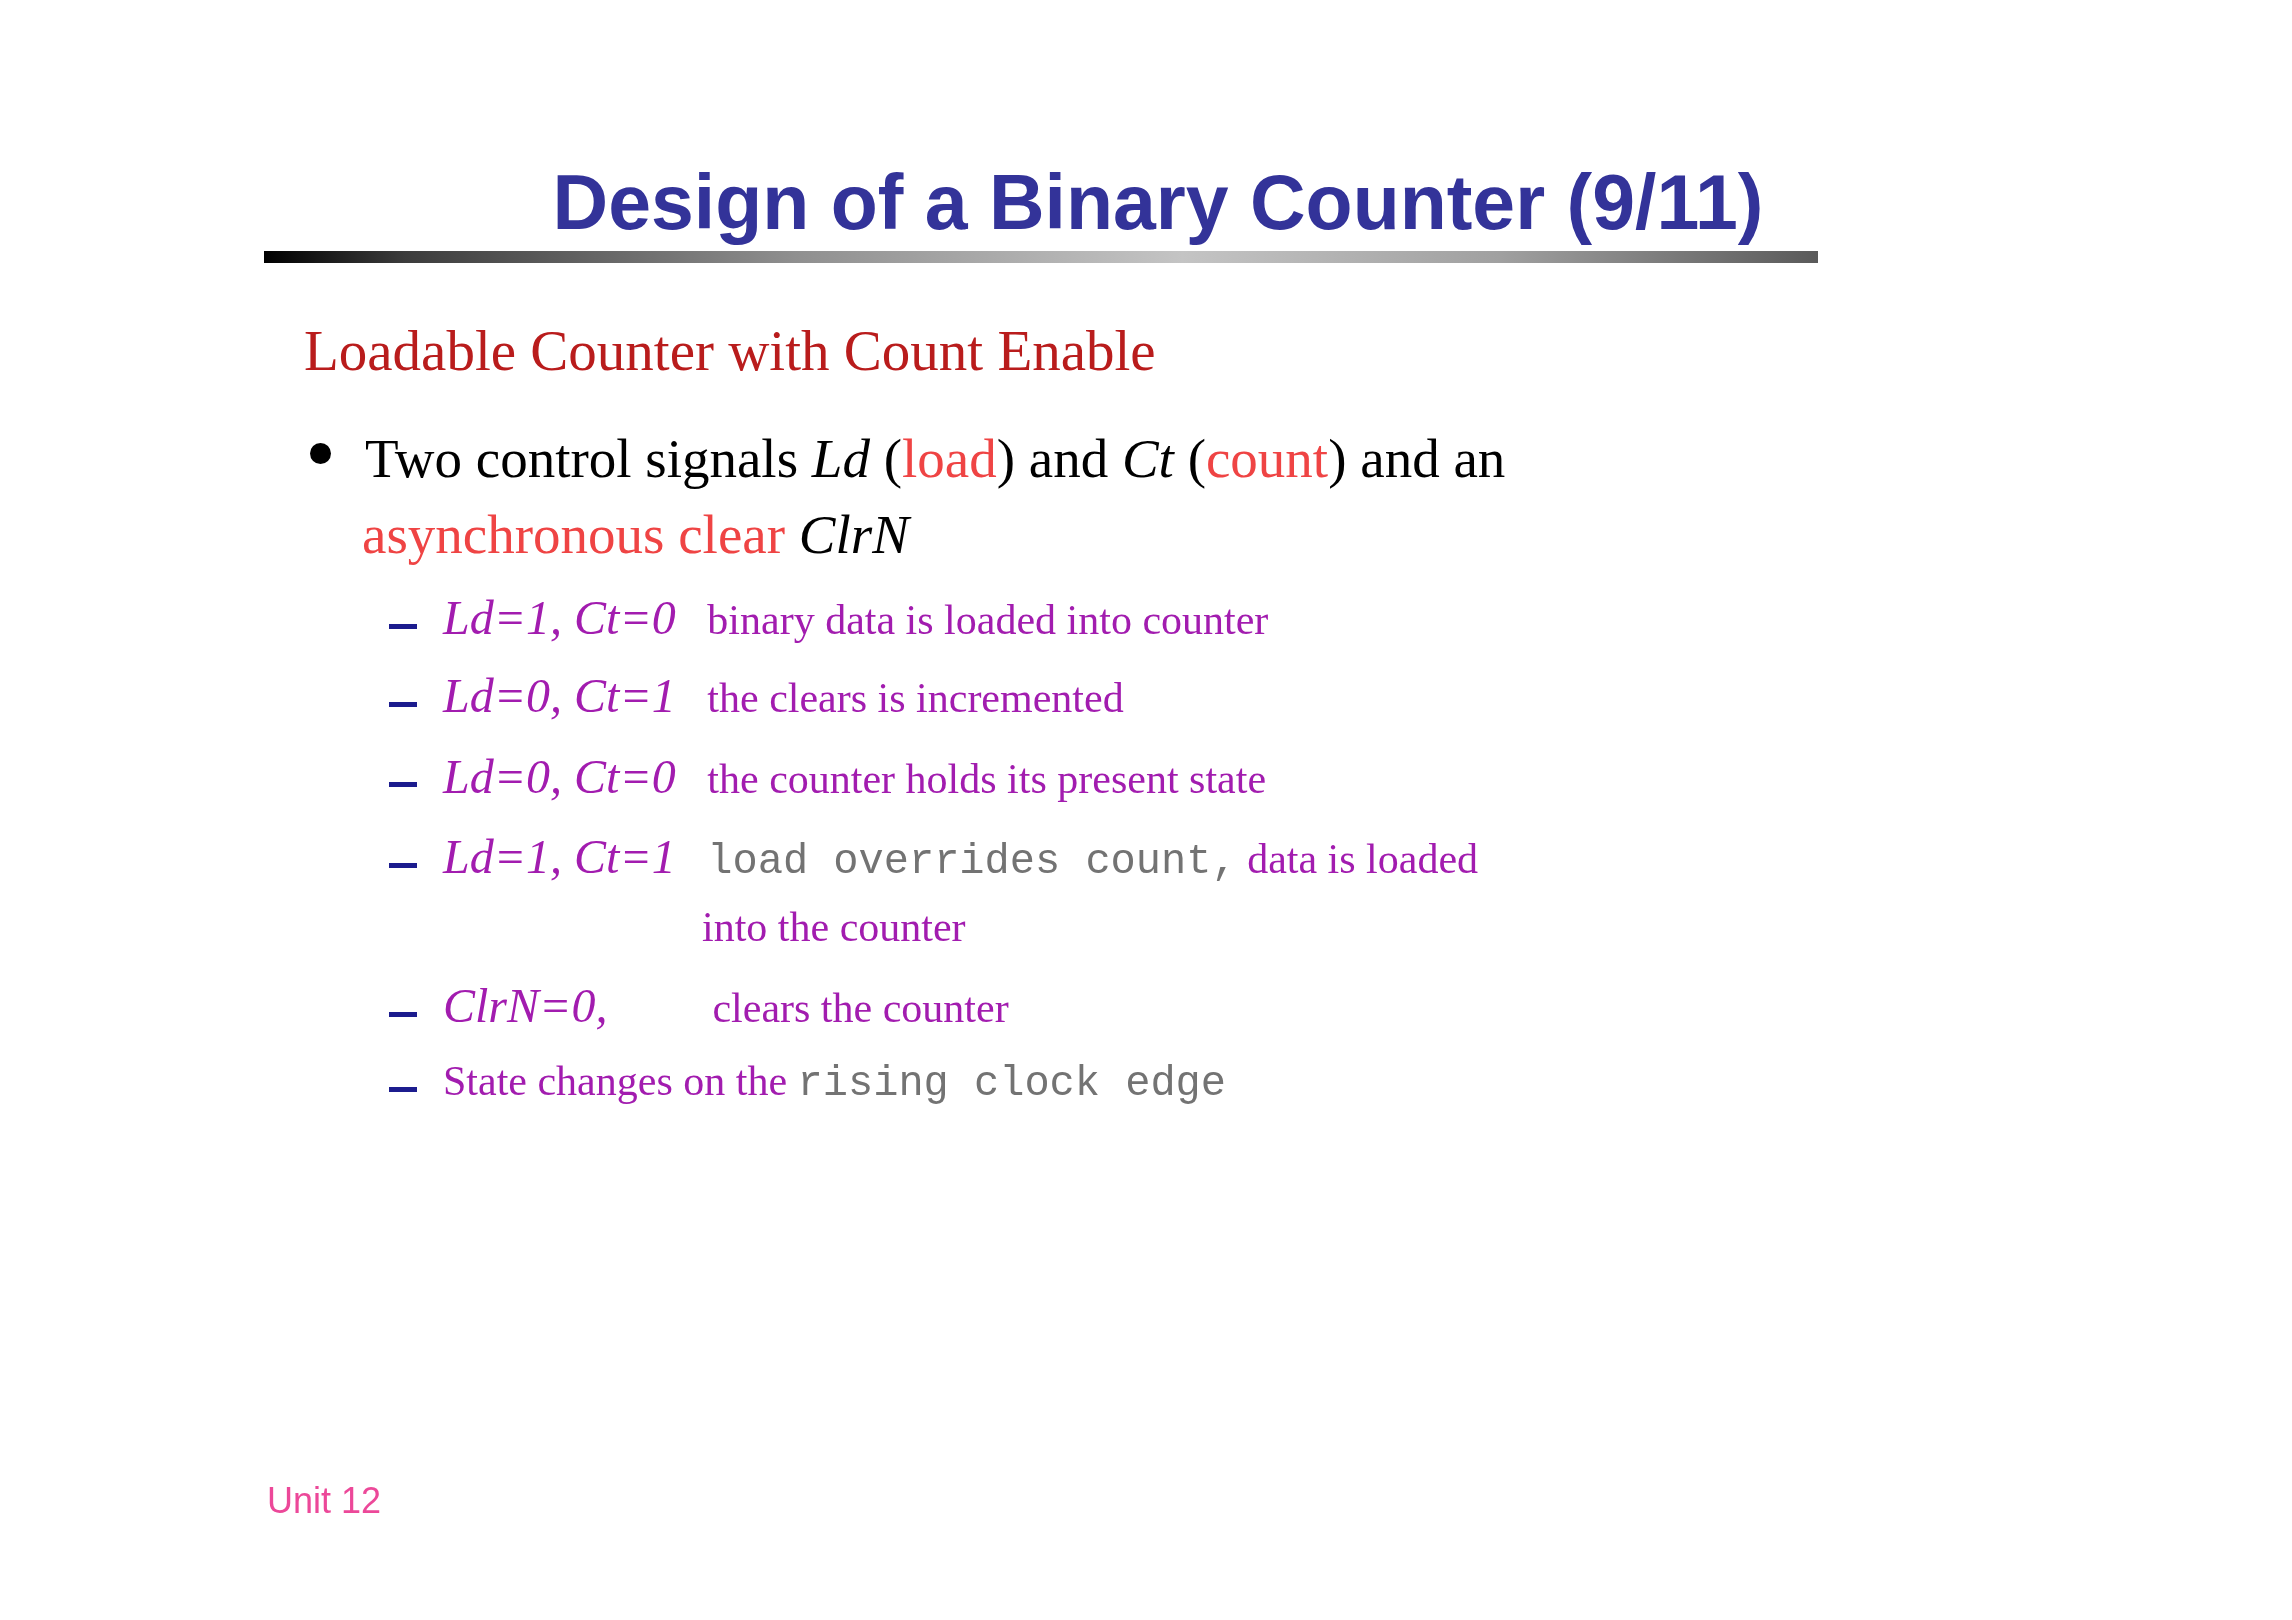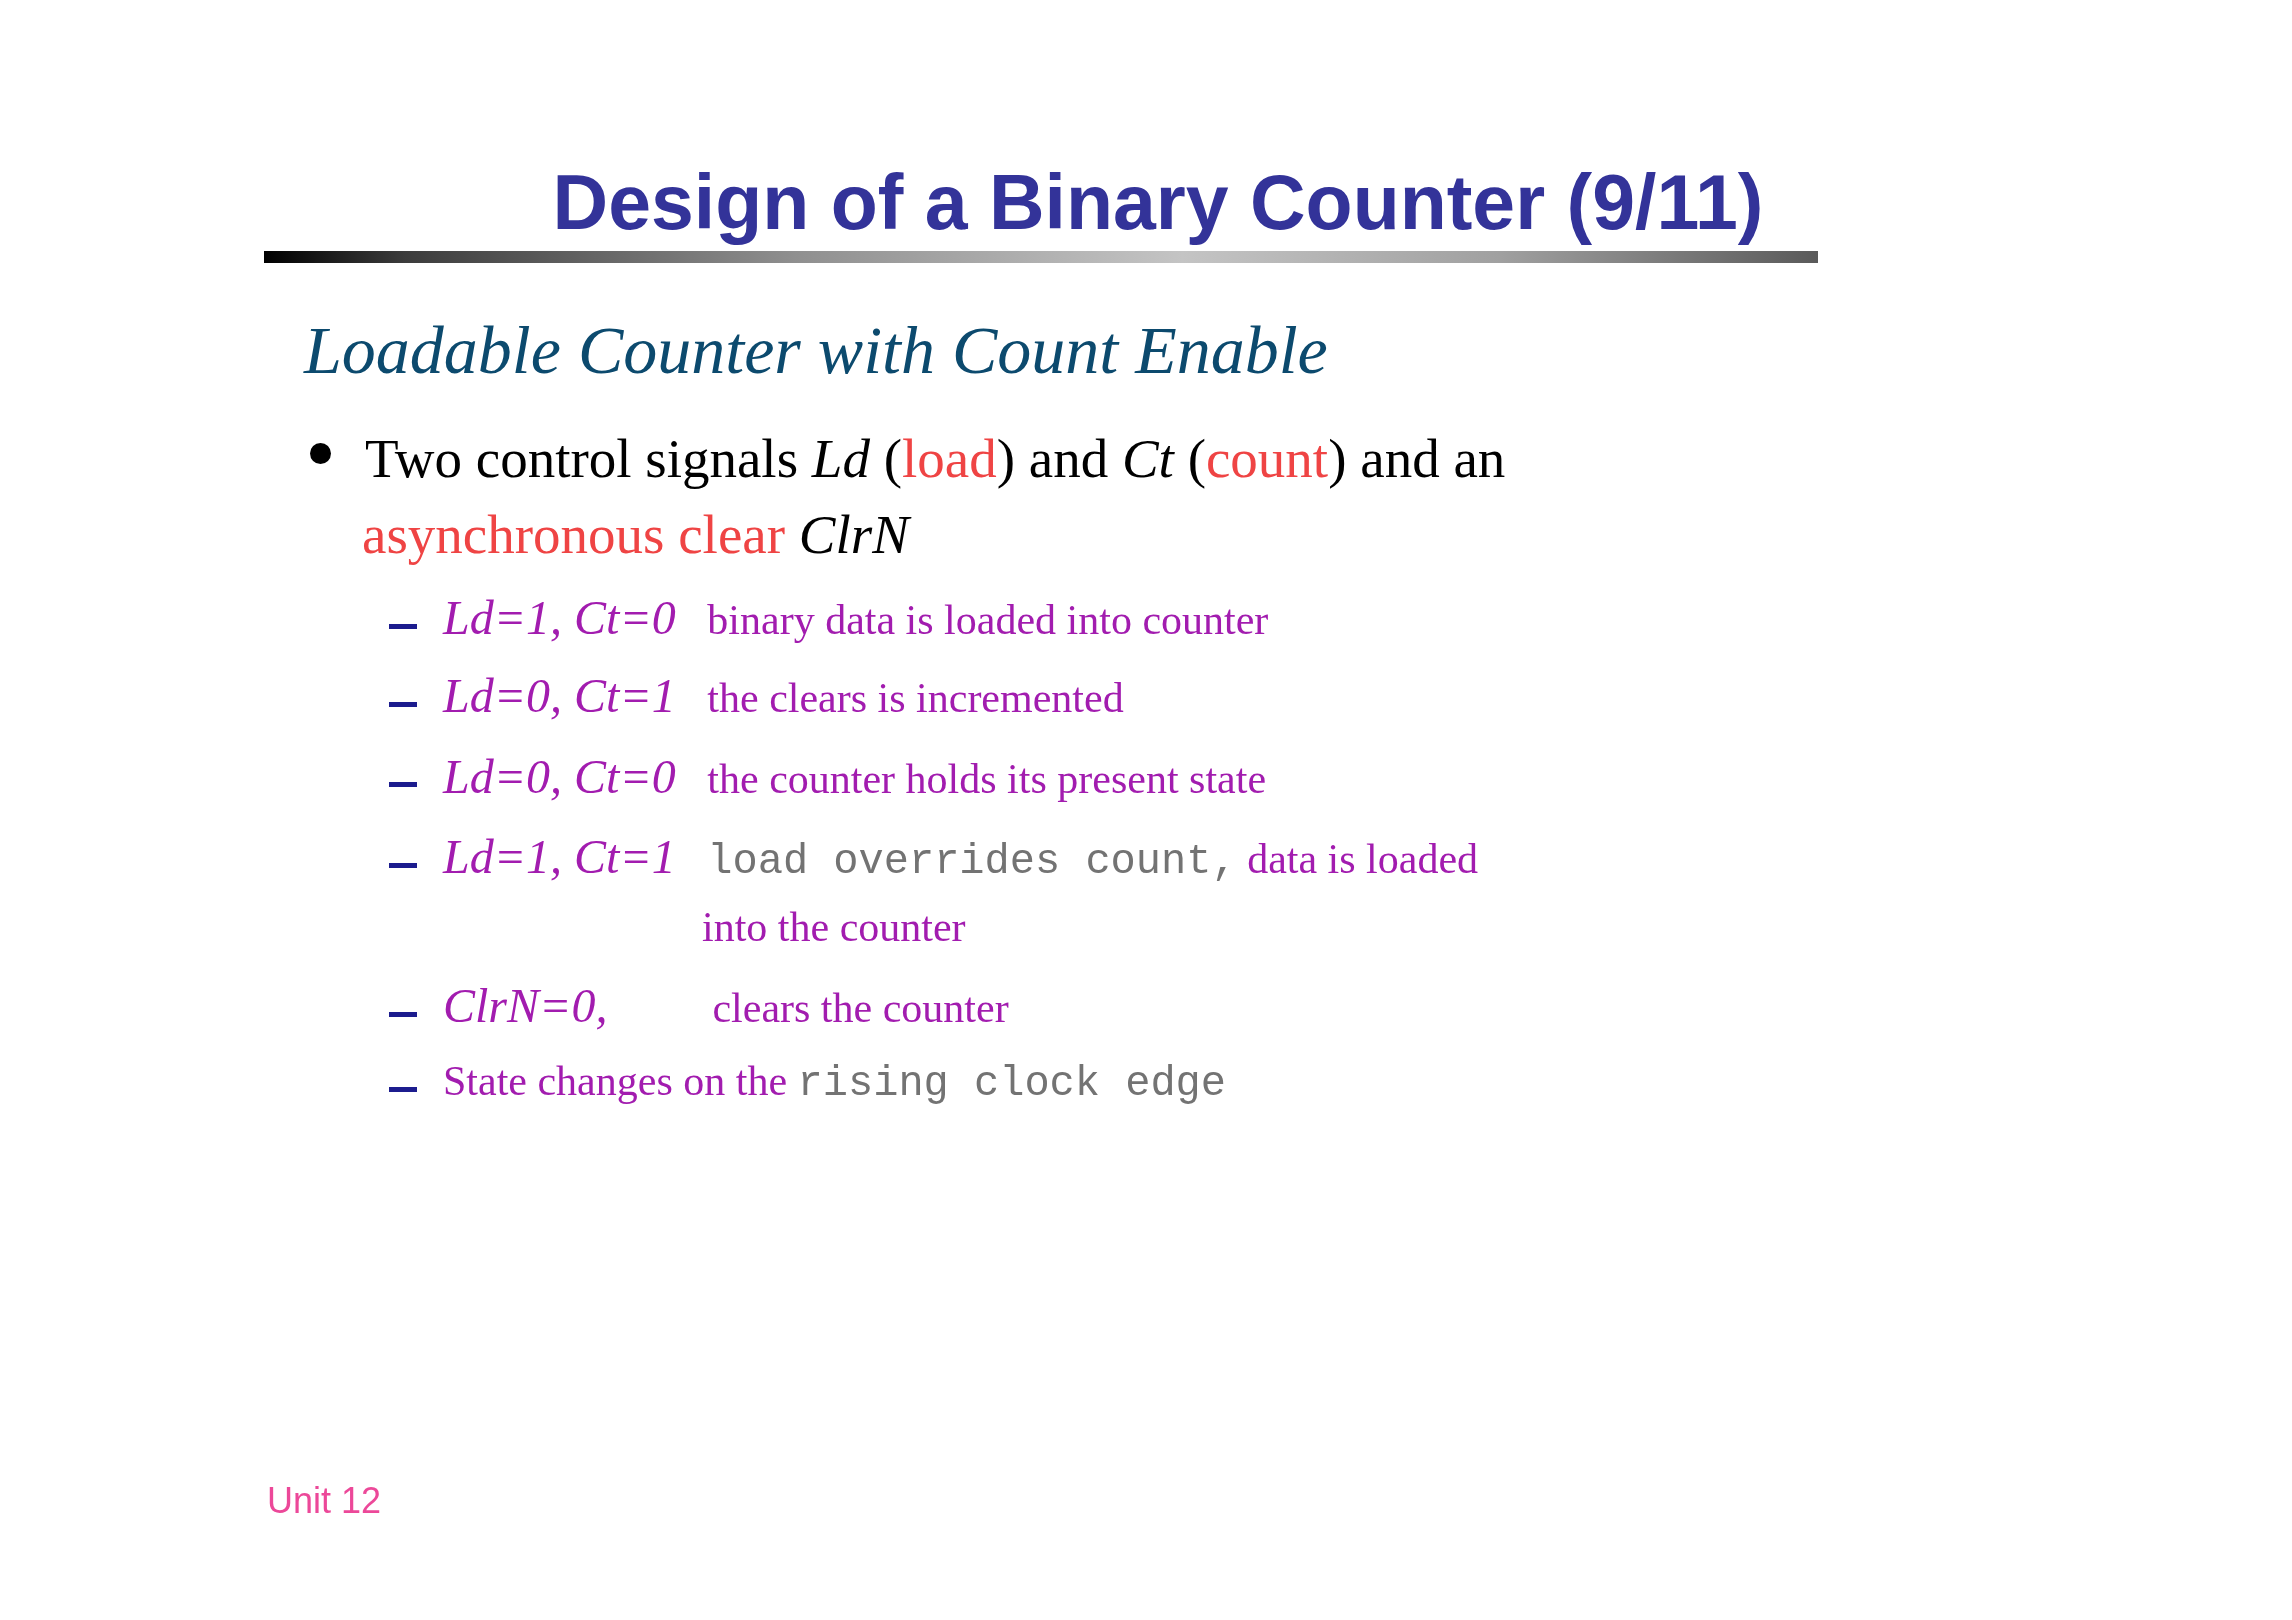--- a/index.html
+++ b/index.html
@@ -30,21 +30,21 @@
     font-style:italic;
     fill:#2B2B8C;
   }
   .logo .monogram-text{
     font-family:"Liberation Serif", serif;
     font-style:italic;
     fill:#CC1122;
   }
   .subtitle{
     position:absolute;left:304px;top:322px;
-    font-size:68px;line-height:57px;color:#0c4a6e;white-space:pre;font-style:italic;
+    font-size:57px;line-height:57px;color:#b91c1c;white-space:pre;
   }
   .bullet-dot{
     position:absolute;left:310px;top:443px;width:21.4px;height:21.4px;
     background:#000000;border-radius:50%;
   }
   .mainline{
     position:absolute;left:365px;
     font-size:55px;line-height:normal;color:#000000;white-space:pre;
   }
   .subline{

